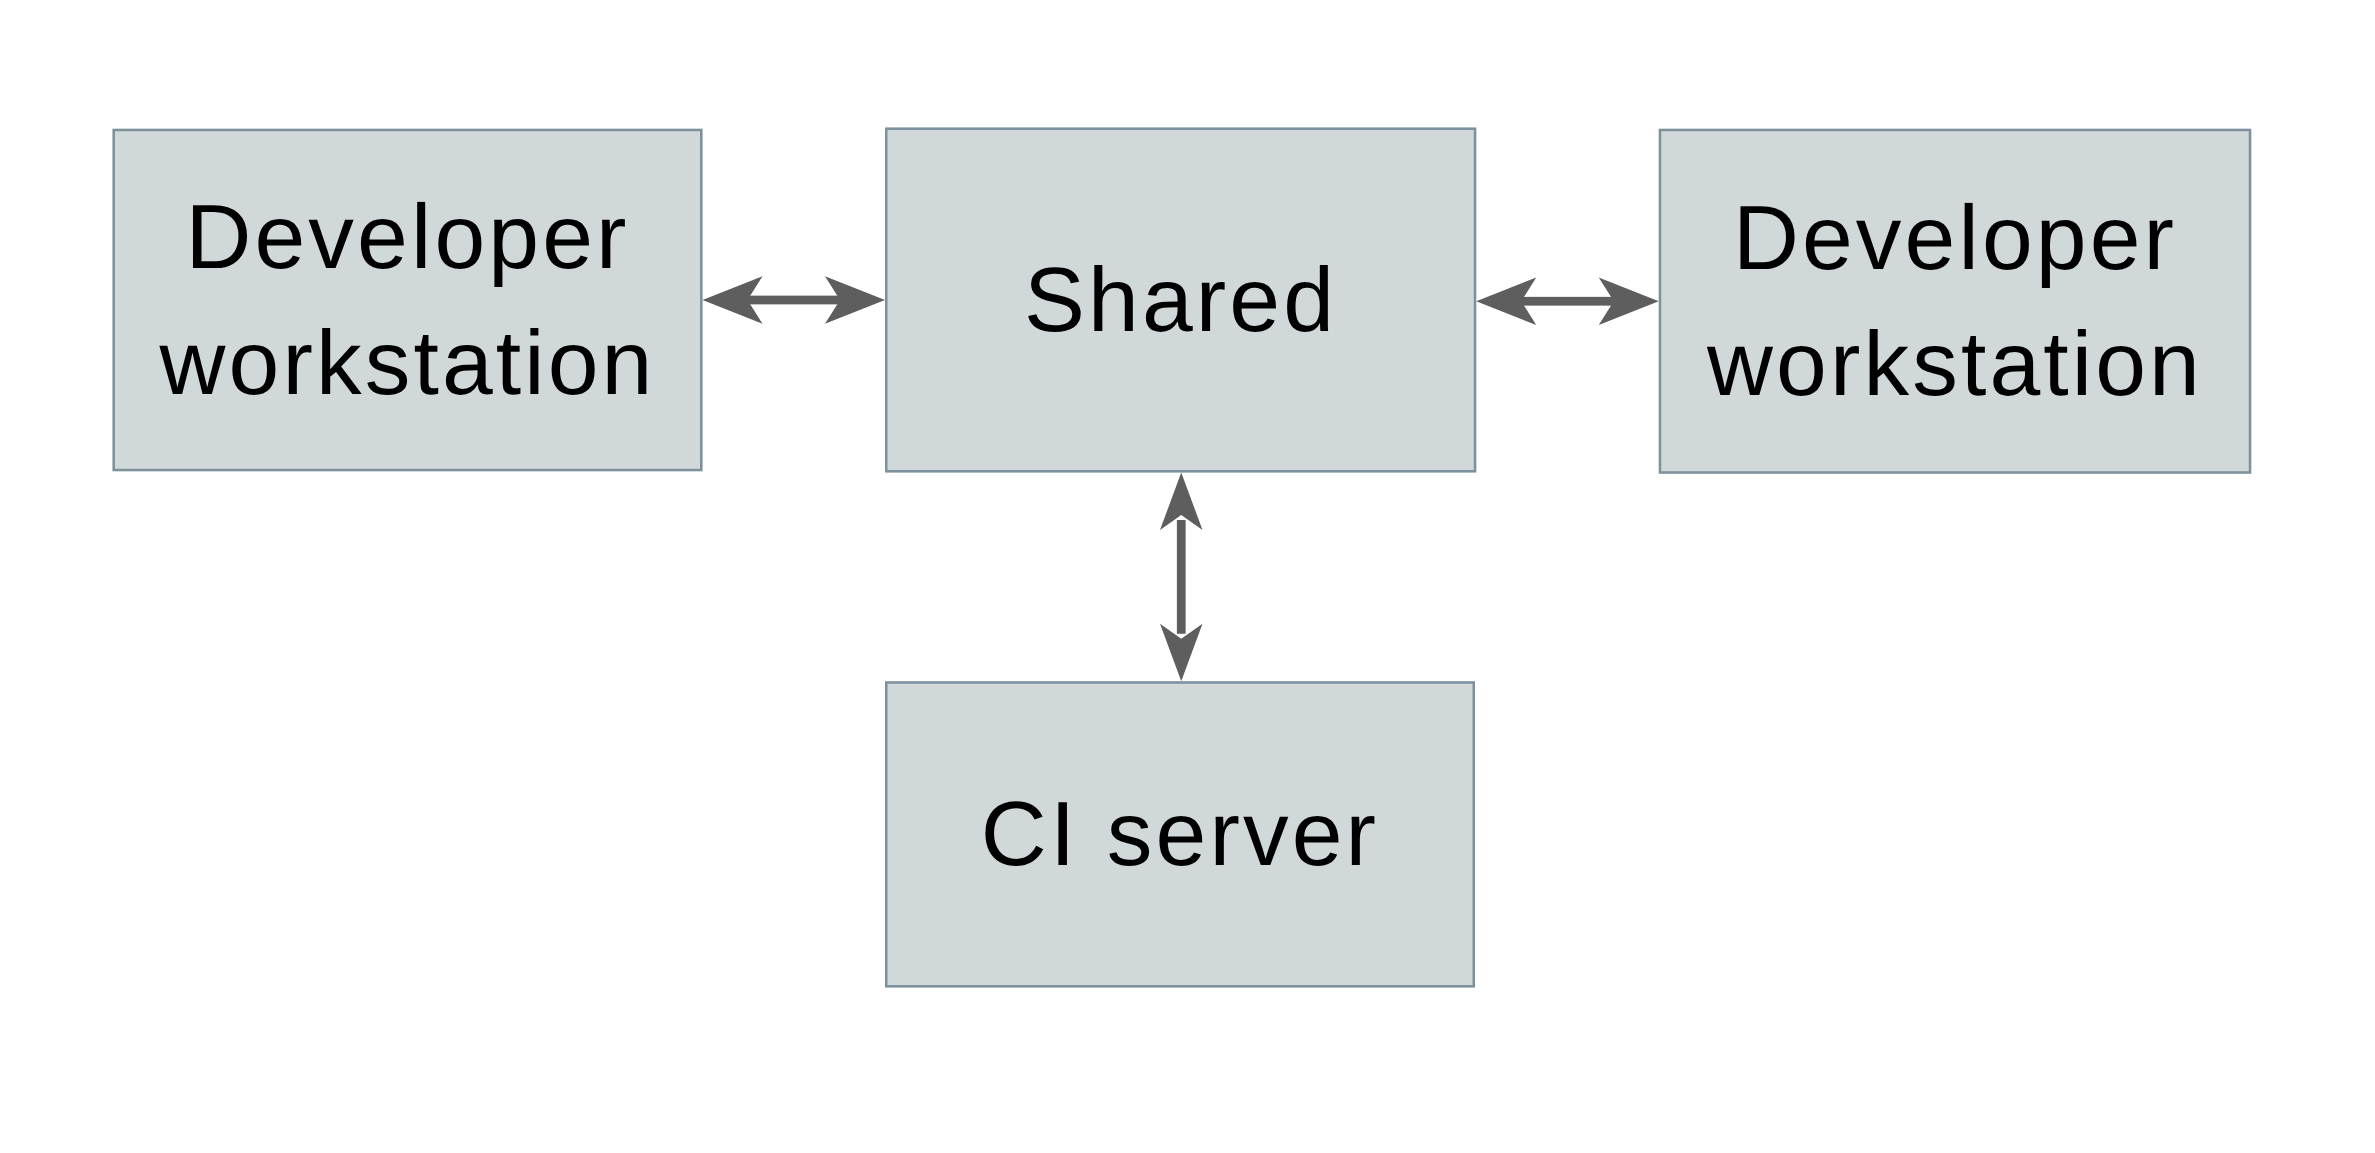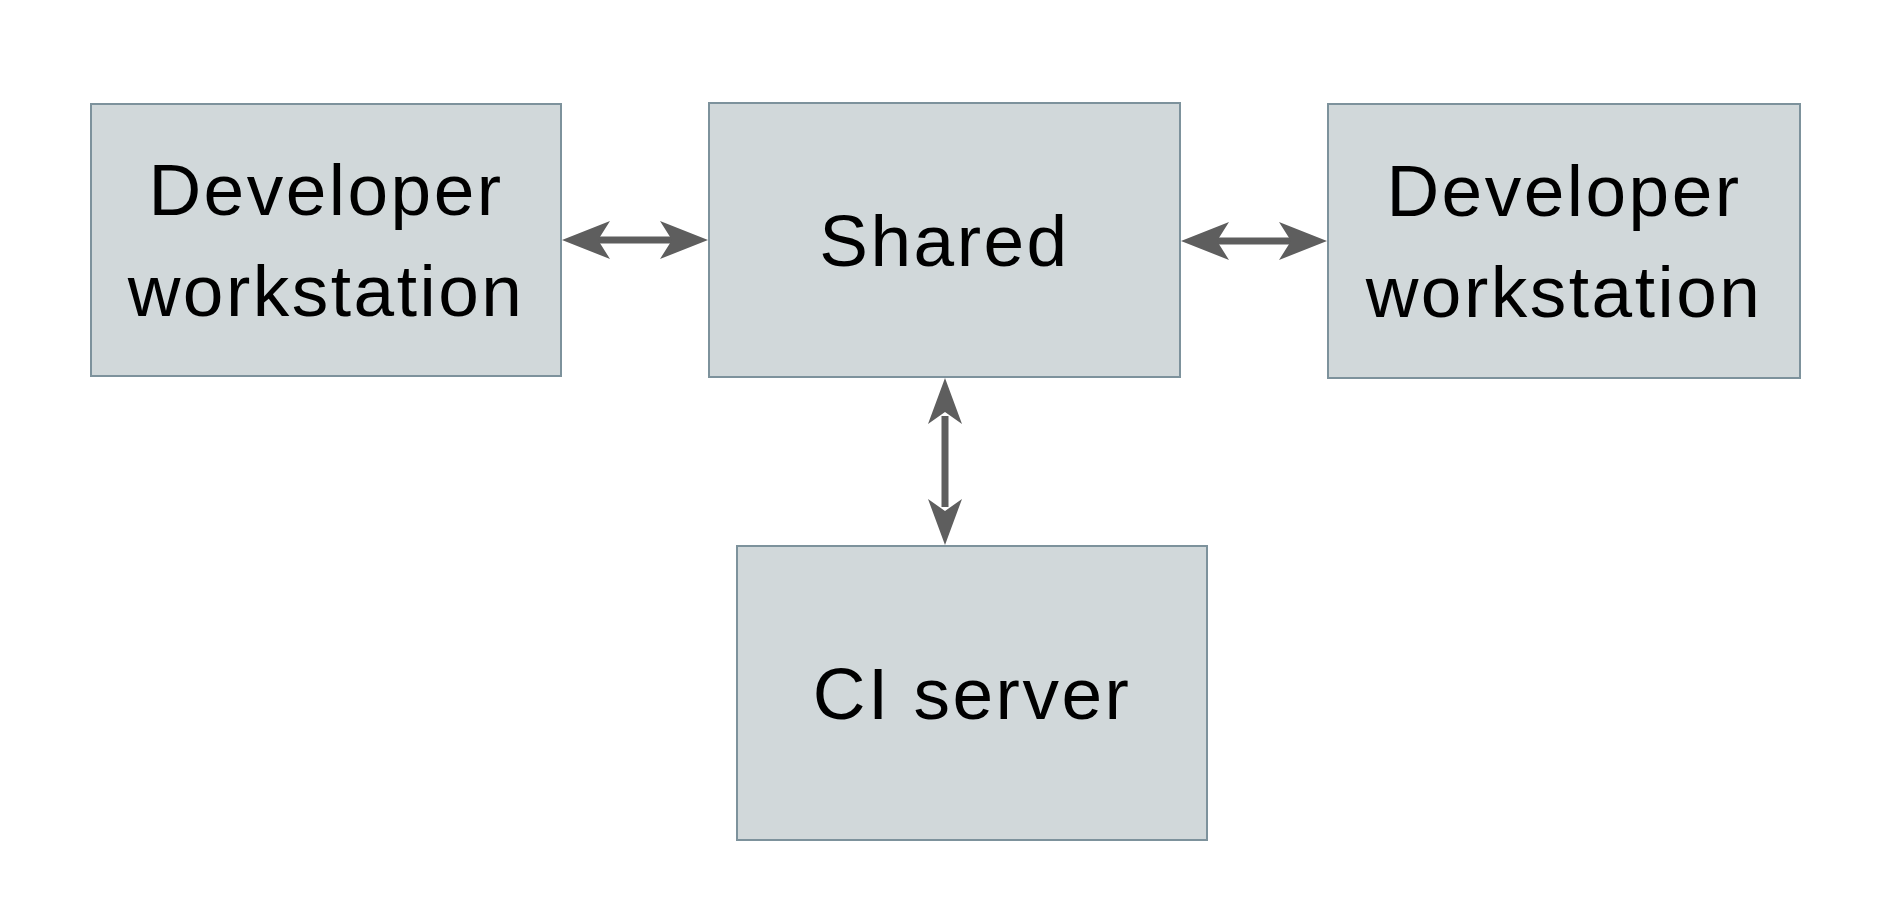--- a/index.html
+++ b/index.html
@@ -35,21 +35,21 @@
     font-size: 73px;
     line-height: 101px;
     letter-spacing: 2.5px;
     font-weight: 400;
     white-space: nowrap;
   }
 
   .node-left   { left: 90px;   top: 103px; width: 472px; height: 274px; }
   .node-center { left: 708px;  top: 102px; width: 473px; height: 276px; }
   .node-right  { left: 1327px; top: 103px; width: 474px; height: 276px; }
-  .node-ci     { left: 708px;  top: 545px; width: 472px; height: 296px; margin-left: 28px; }
+  .node-ci     { left: 708px;  top: 545px; width: 472px; height: 245px; }
 
   .arrow { position: absolute; color: var(--arrow); }
   .arrow svg { display: block; width: 100%; height: 100%; }
 
   .arrow-h1 { left: 562px;  top: 218px; width: 146px; height: 44px; }
   .arrow-h2 { left: 1181px; top: 219px; width: 146px; height: 44px; }
   .arrow-v  { left: 925px;  top: 378px; width: 40px;  height: 167px; }
 </style>
 </head>
 <body>

